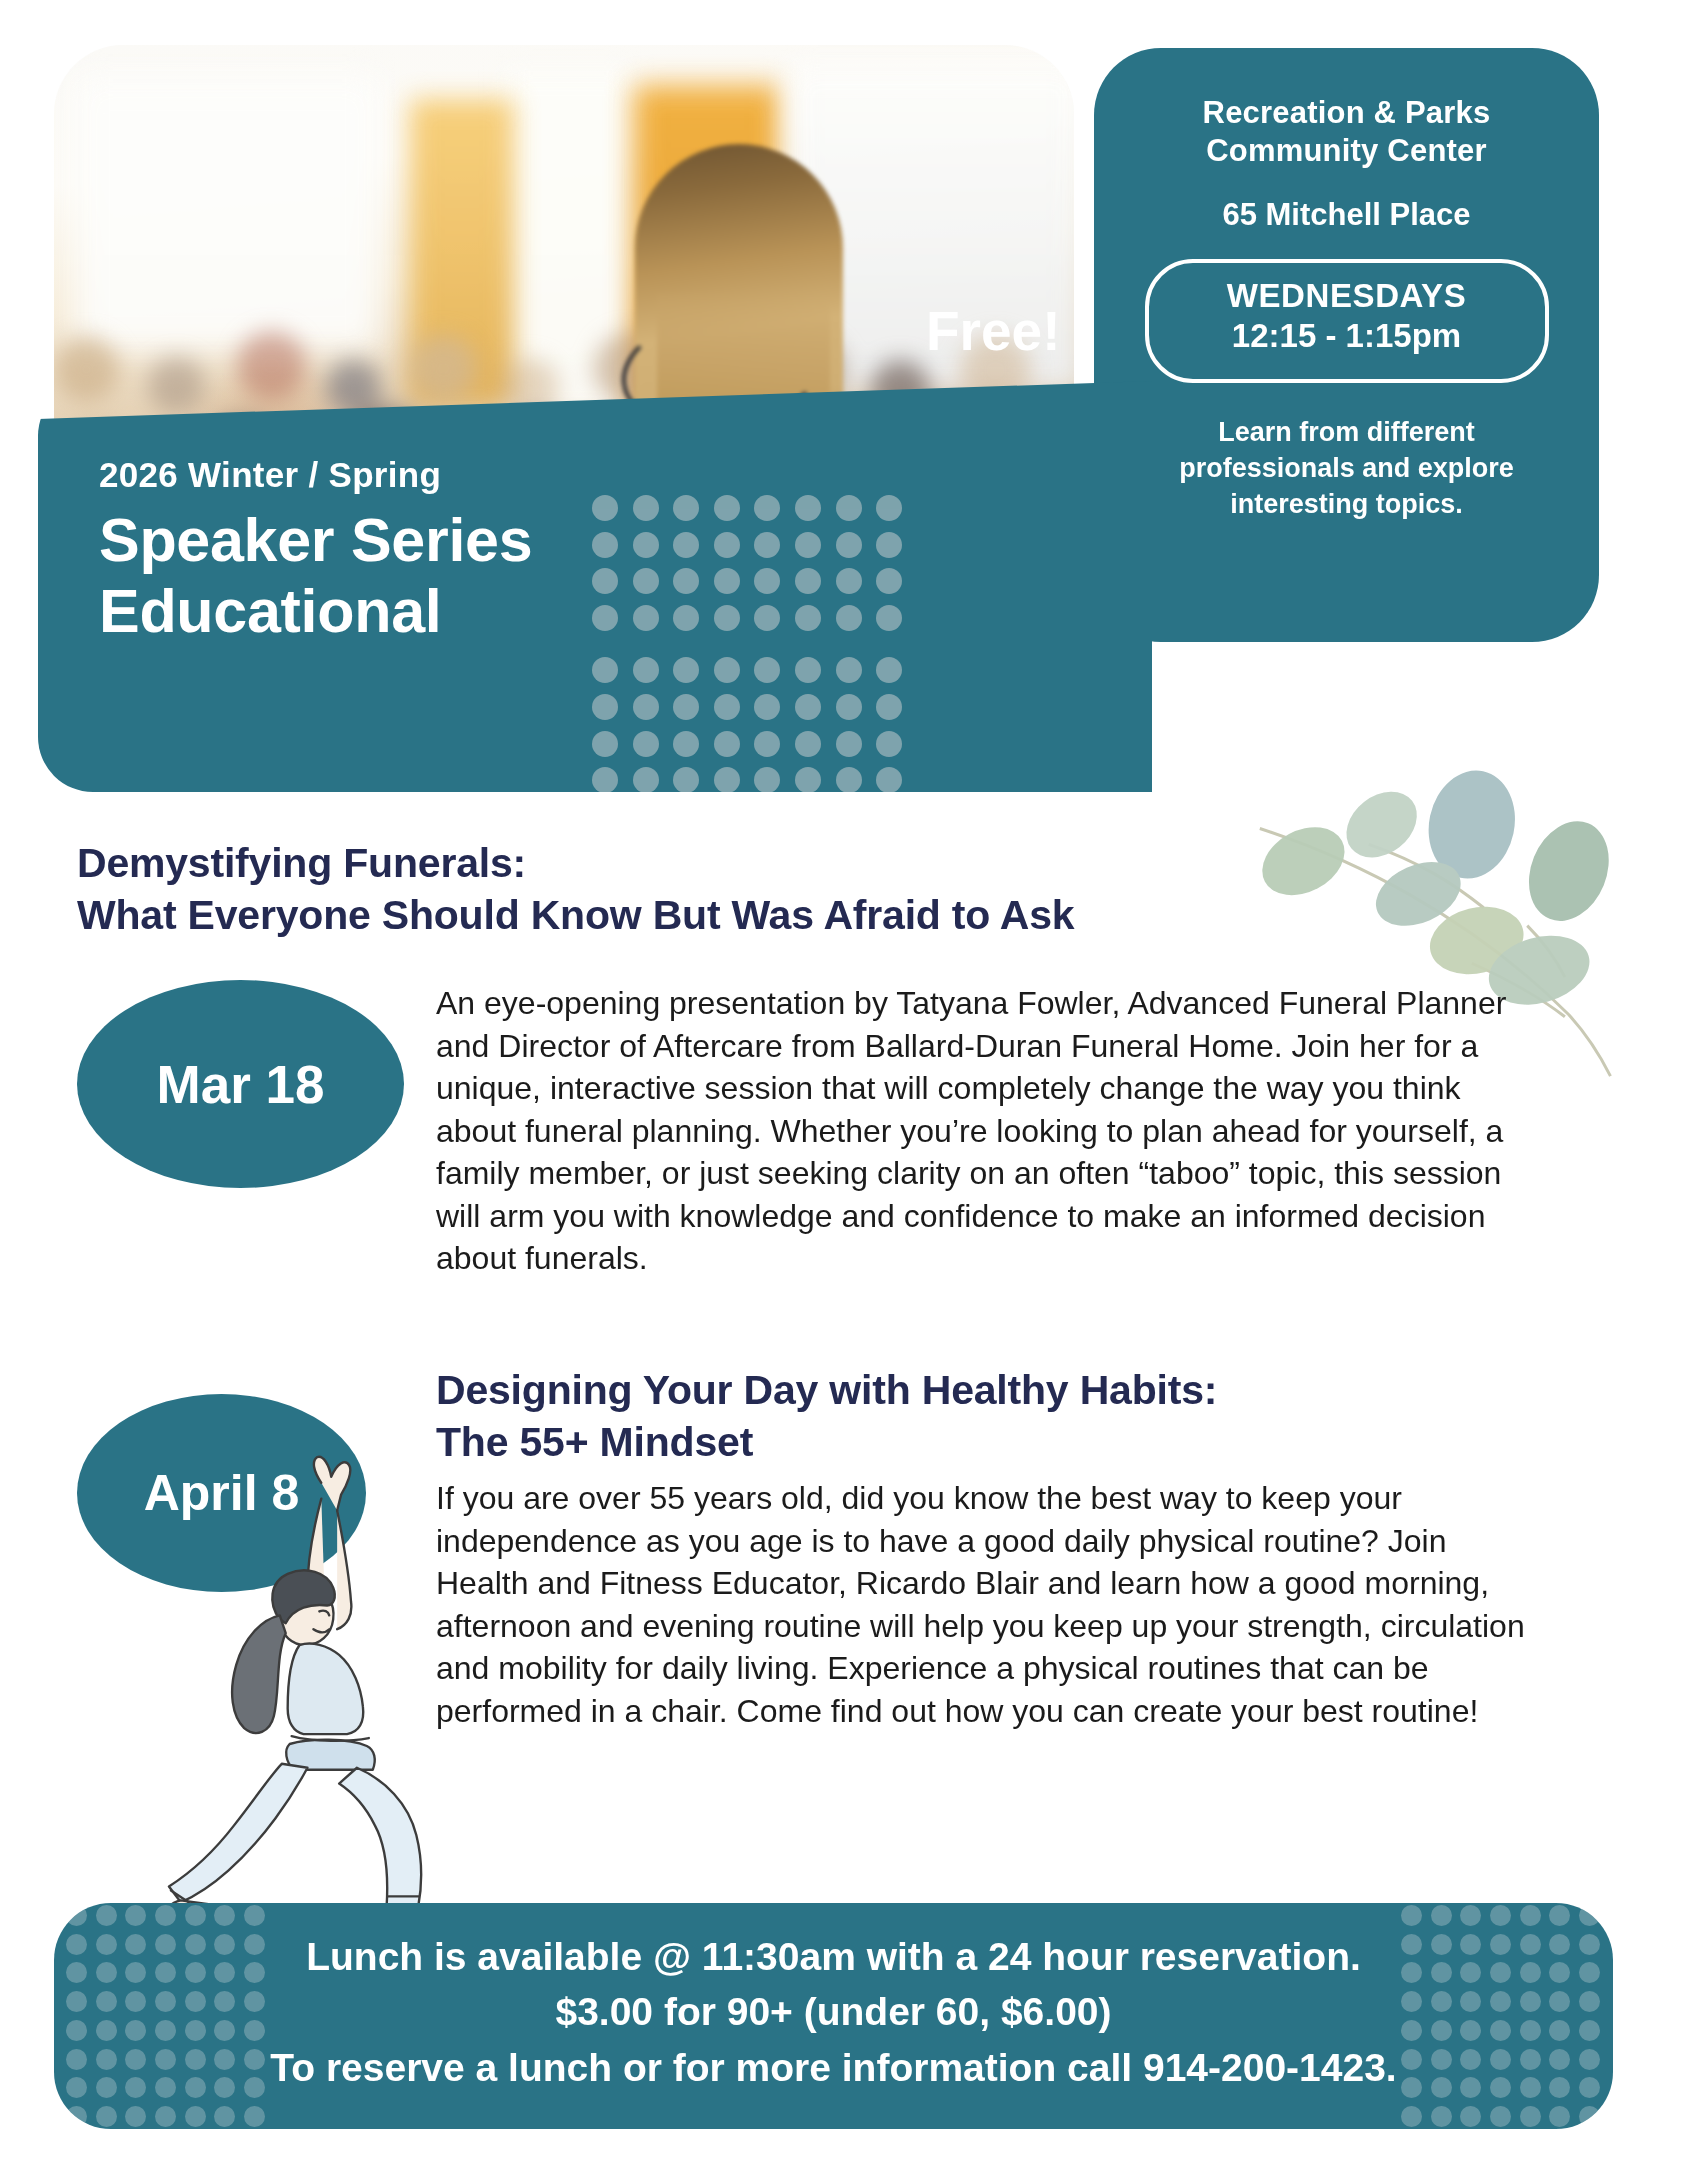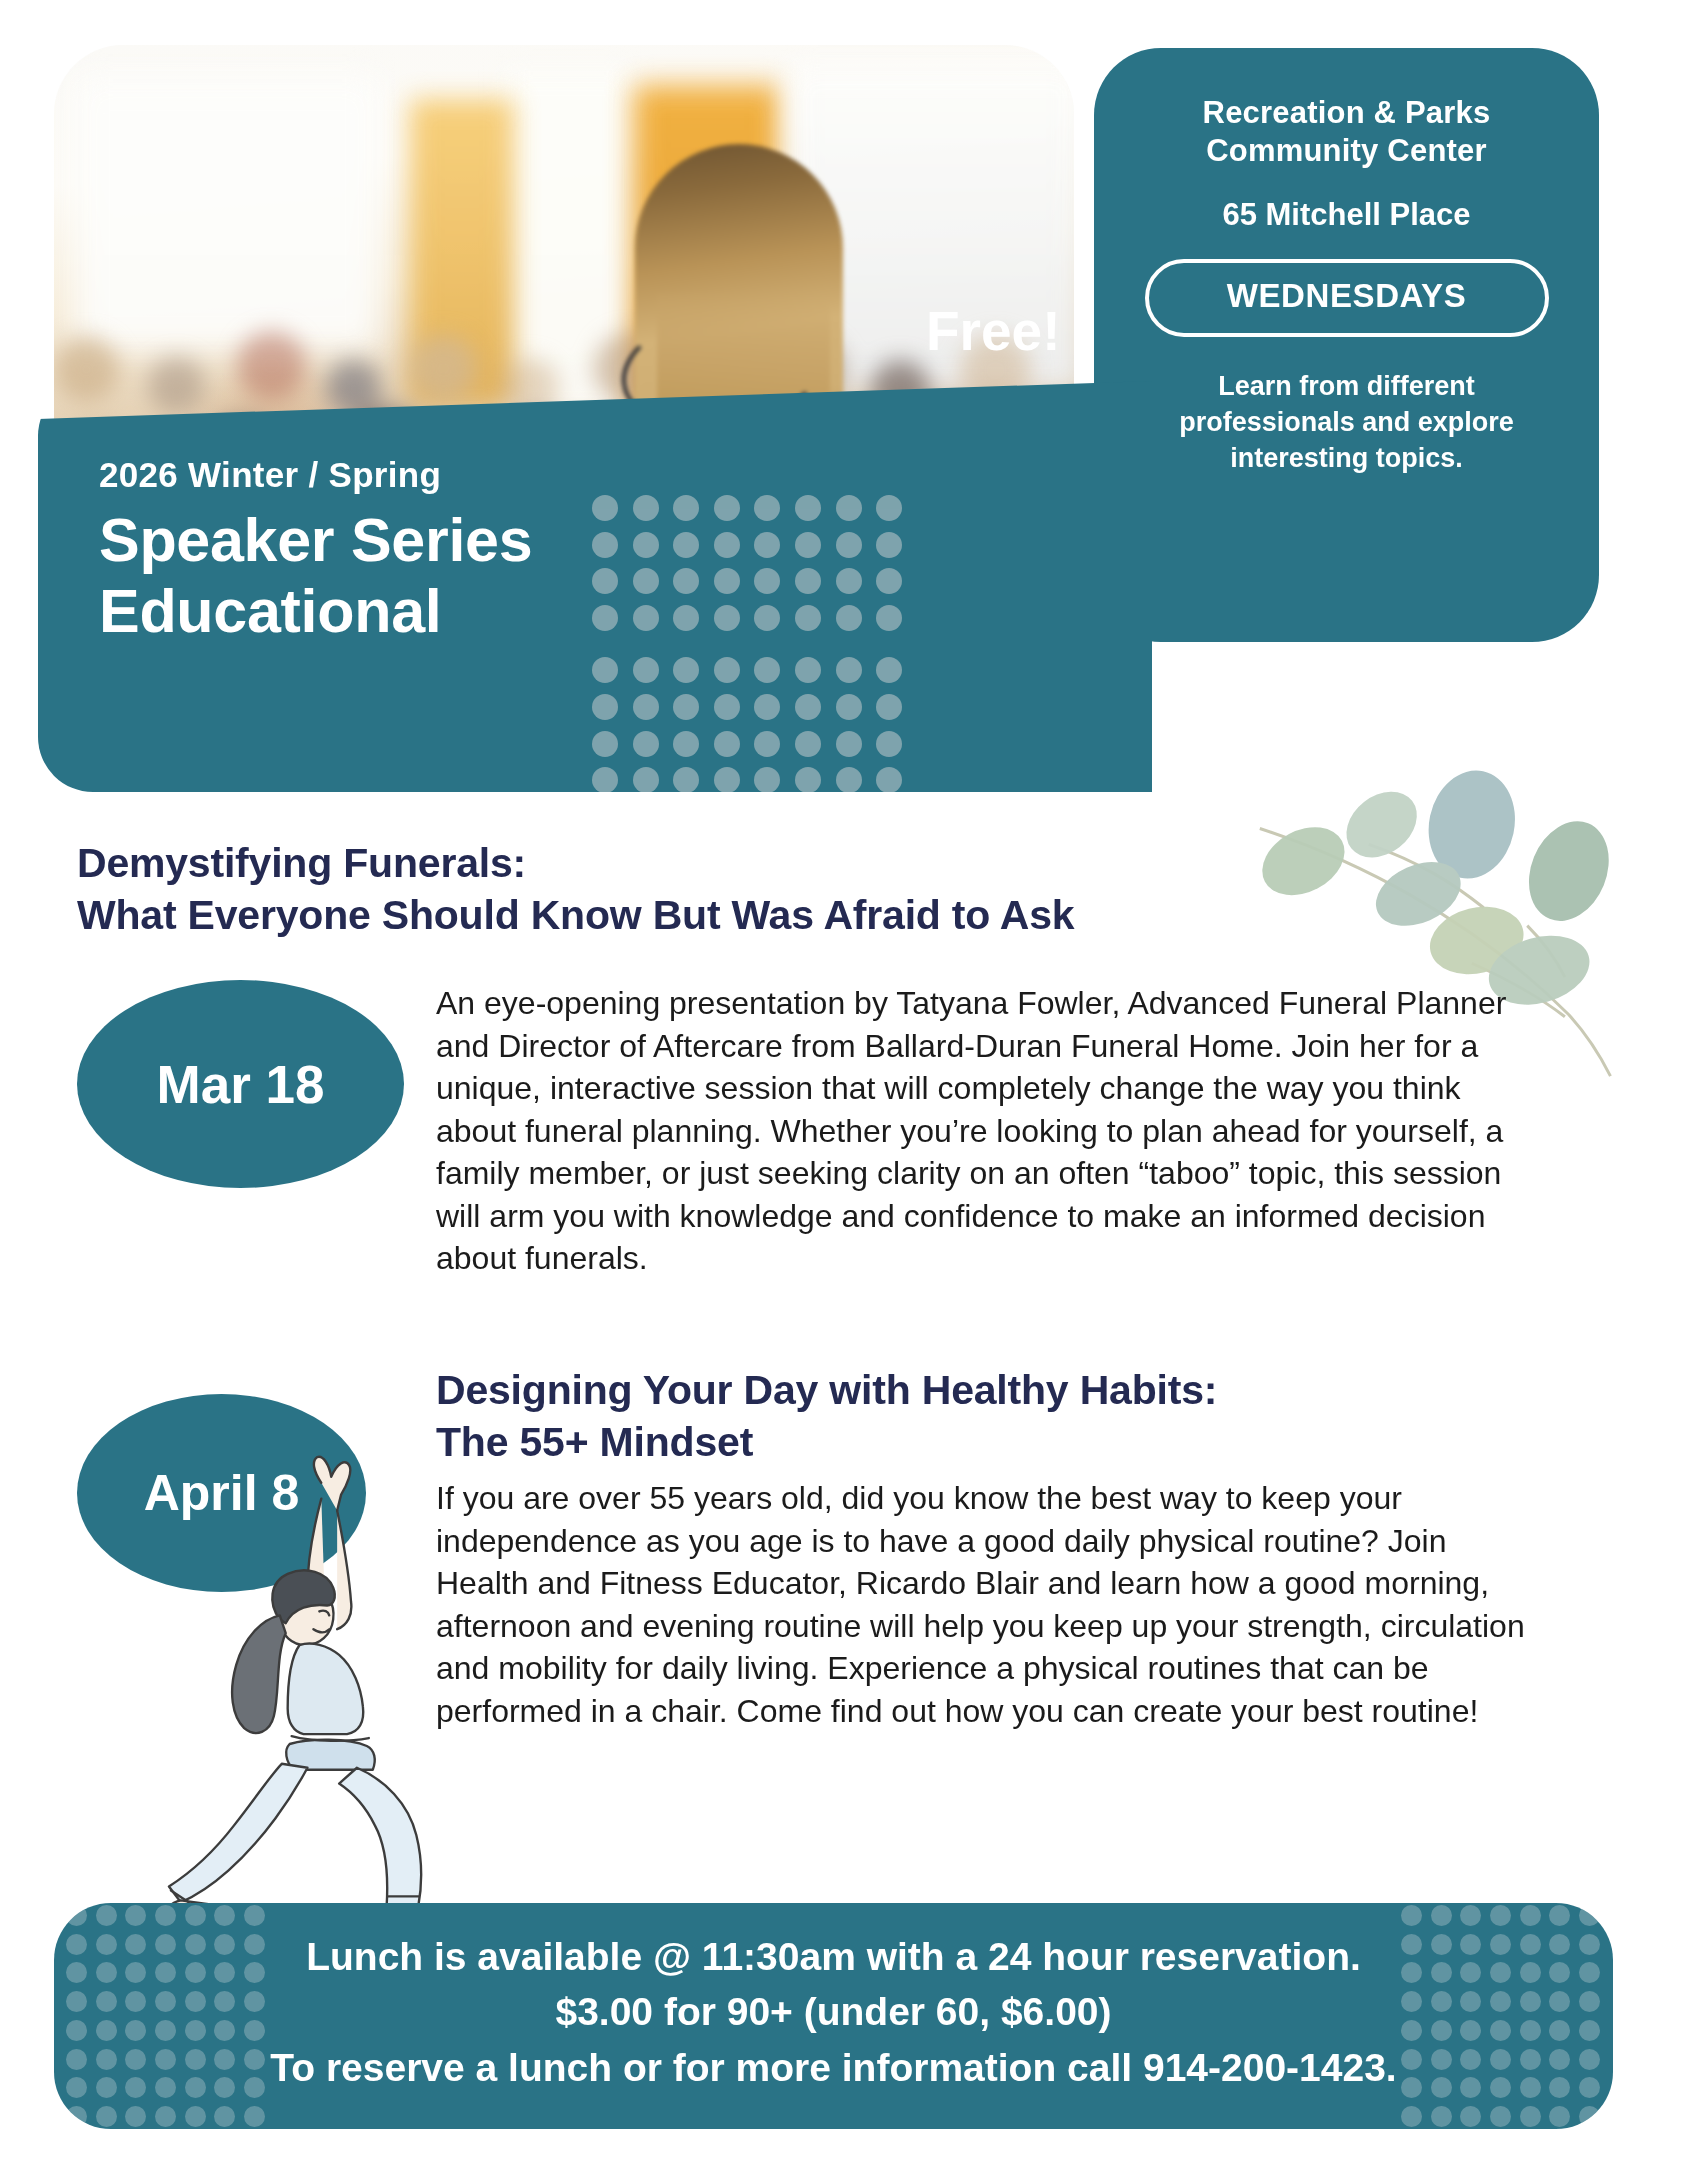--- a/index.html
+++ b/index.html
@@ -109,21 +109,21 @@
     letter-spacing: 0.2px;
   }
   .info-address {
     font-size: 31px; font-weight: bold; margin-top: 26px;
   }
   .schedule-pill {
     margin: 26px auto 0;
     width: 396px;
     border: 4px solid #ffffff;
     border-radius: 48px;
-    padding: 14px 0 18px;
+    padding: 14px 0 24px;
   }
   .schedule-pill .day {
     font-size: 33px; font-weight: bold; letter-spacing: 0.6px;
   }
   .schedule-pill .time {
     font-size: 33px; font-weight: bold; margin-top: 2px;
   }
   .info-tagline {
     margin-top: 32px;
     font-size: 27px; font-weight: bold; line-height: 1.33;
@@ -287,20 +287,21 @@
 </div>
 
 <div class="info-panel">
   <div class="info-venue">
     <div>Recreation &amp; Parks</div>
     <div>Community Center</div>
   </div>
   <div class="info-address">65 Mitchell Place</div>
   <div class="schedule-pill">
     <div class="day">WEDNESDAYS</div>
+    <div class="time">12:15 - 1:15pm</div>
   </div>
   <div class="info-tagline">Learn from different professionals and explore interesting topics.</div>
 </div>
 
 <div class="title-banner">
   <div class="dotgrid" id="dotgrid">
       <i style="left: 0px; top: 0px;"></i>
       <i style="left: 41px; top: 0px;"></i>
       <i style="left: 81px; top: 0px;"></i>
       <i style="left: 122px; top: 0px;"></i>

